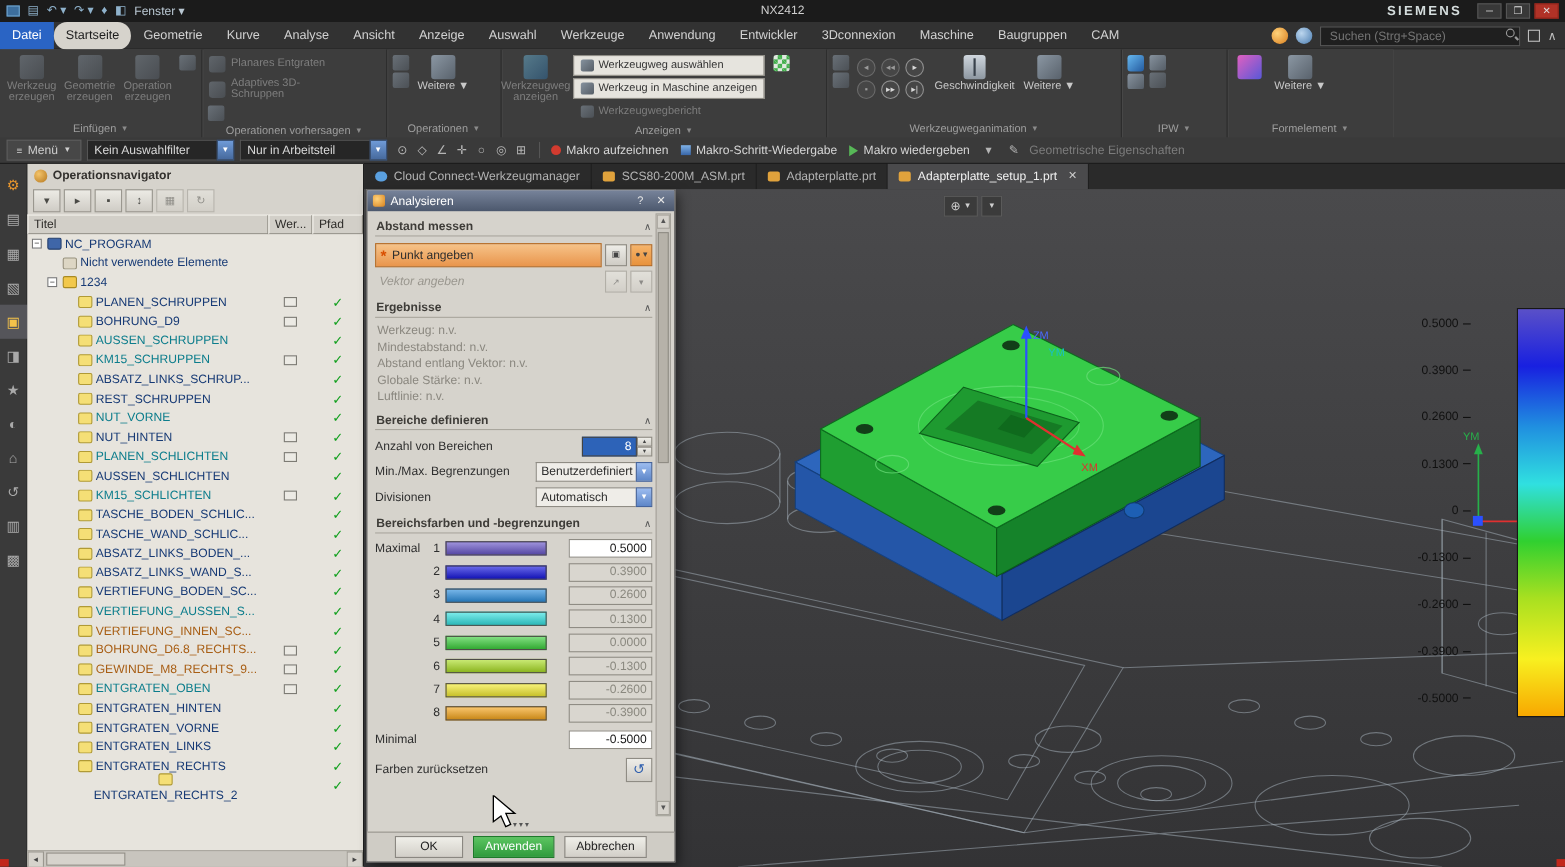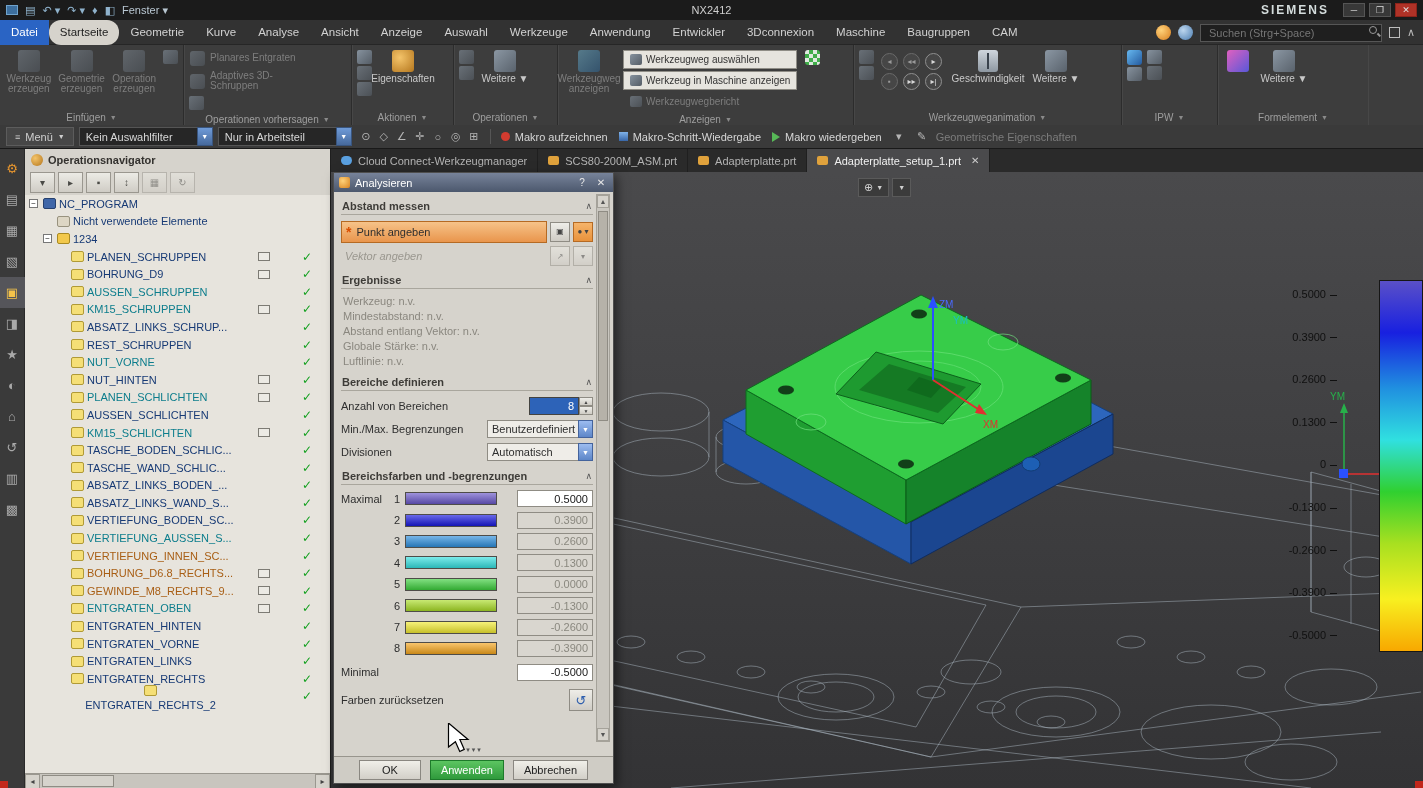--- a/index.html
+++ b/index.html
@@ -315,37 +315,20 @@
         <div class="rmini" style="flex-direction:row;">
             <span class="mic"></span>
           </div>
       </div>
       <div class="rglabel">
         <span>Operationen vorhersagen</span>
           <span class="dd">▼</span>
         </div>
     </div>
 
-    <div class="rgroup" style="width:102px">
-      <div class="rgc">
-        <div class="rmini">
-          <span class="mic en"></span>
-          <span class="mic"></span>
-          <span class="mic"></span>
-        </div>
-        <button class="rbtn">
-          <span class="ric gear"></span>
-          <span>Eigenschaften</span>
-        </button>
-      </div>
-      <div class="rglabel">
-        <span>Aktionen</span>
-          <span class="dd">▼</span>
-        </div>
-    </div>
 
     <div class="rgroup" style="width:104px">
       <div class="rgc">
         <div class="rmini">
           <span class="mic"></span>
           <span class="mic"></span>
         </div>
         <button class="rbtn">
           <span class="ric"></span>
           <span><span>Weitere</span> ▼</span>
@@ -515,20 +498,25 @@
         <span>Operationsnavigator</span>
       </div>
       <div class="nav-tools" id="nav-tools">
           <div class="ntool">▾</div>
           <div class="ntool">▸</div>
           <div class="ntool">▪</div>
           <div class="ntool">↕</div>
           <div class="ntool dim">▦</div>
           <div class="ntool dim">↻</div>
         </div>
+      <div class="nav-cols">
+        <div class="colh titel">Titel</div>
+        <div class="colh wer">Wer...</div>
+        <div class="colh pfad">Pfad</div>
+      </div>
       <div id="tree">
           <div class="trow">
             <div class="tcell-title" style="padding-left: 4px;">
               <span class="expander">−</span>
               <span class="ticon program"></span>
               <span class="tlabel c-navy">NC_PROGRAM</span>
             </div>
             <div class="tcell-wer"></div>
             <div class="tcell-pfad"></div>
           </div>

